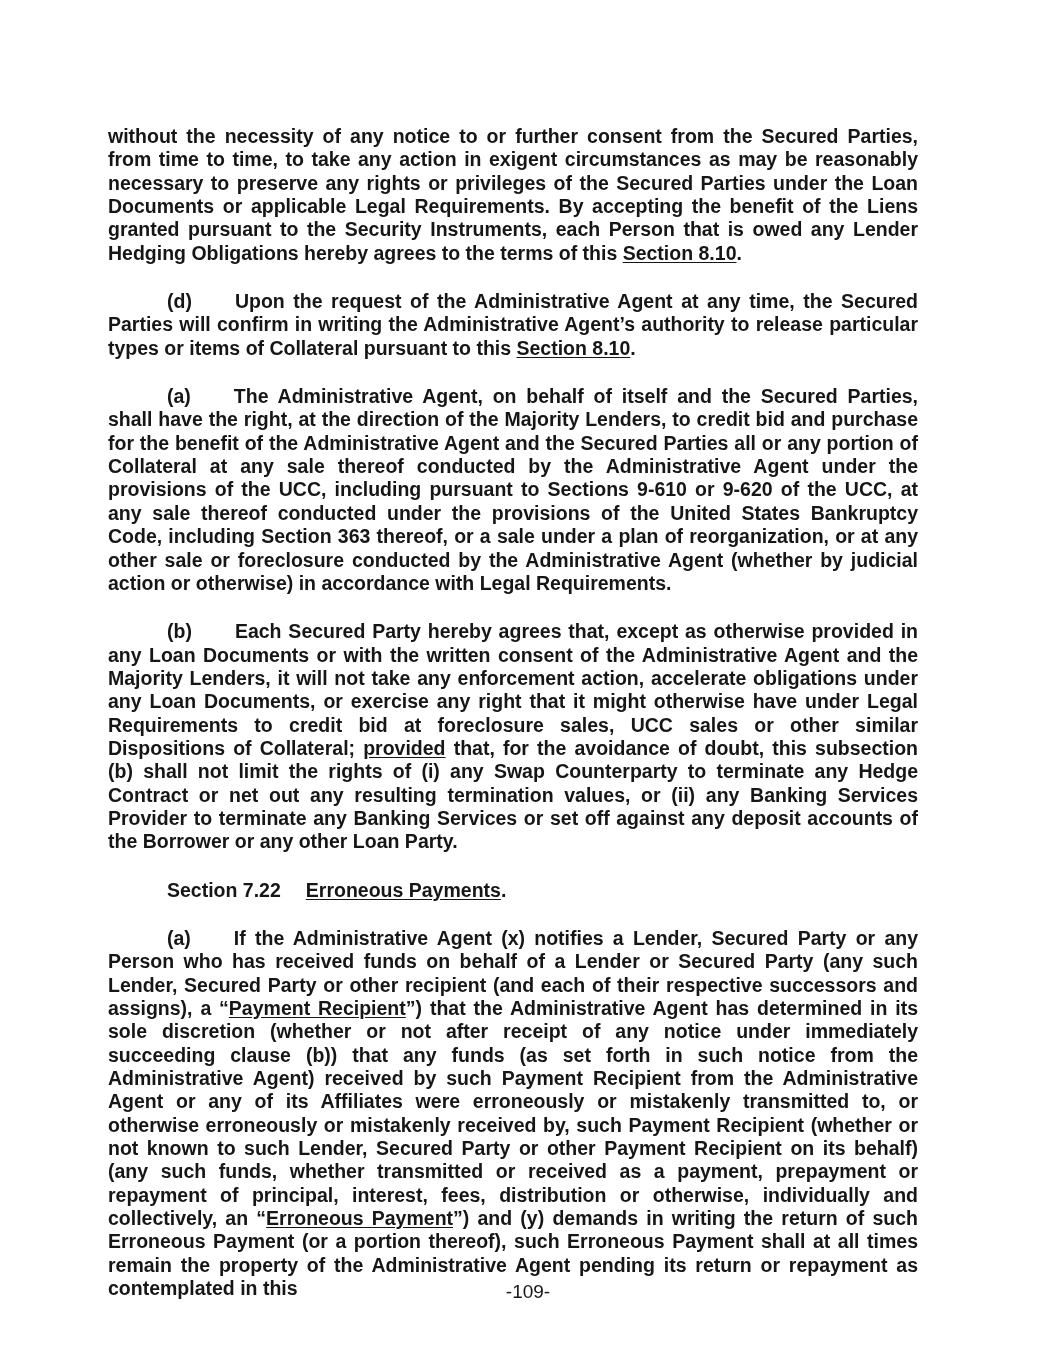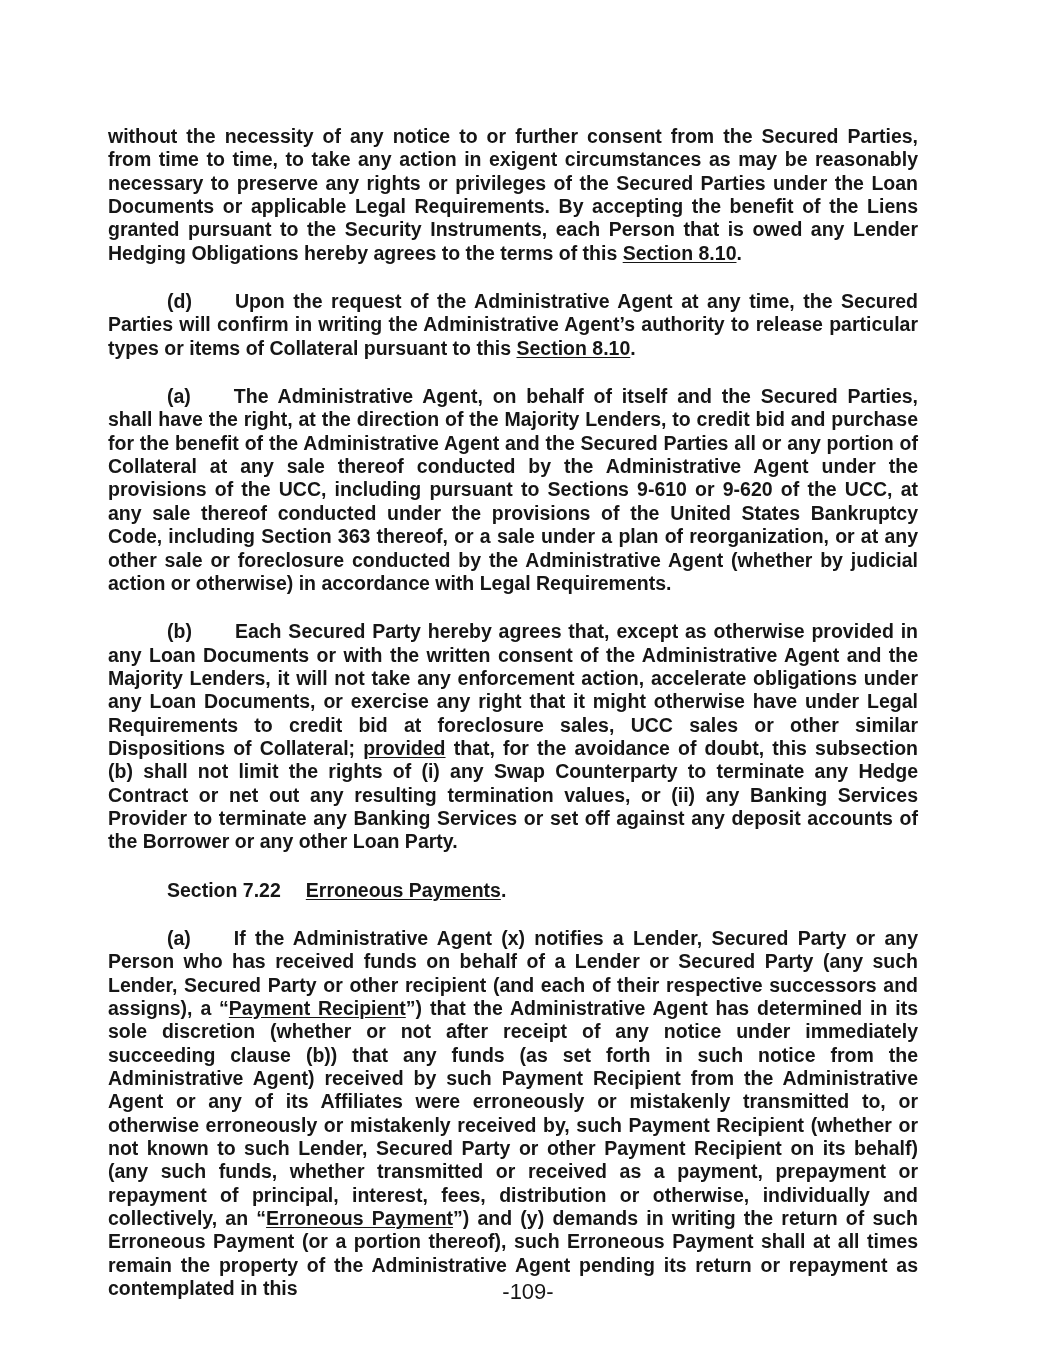--- a/index.html
+++ b/index.html
@@ -51,21 +51,21 @@
     text-decoration: underline;
     text-underline-offset: 2px;
   }
   .page-number {
     position: absolute;
     left: 123px;
     top: 1280px;
     width: 810px;
     text-align: center;
     color: #161616;
-    font-size: 22px;
+    font-size: 19px;
     line-height: 23.35px;
   }
 </style>
 </head>
 <body>
 
 <div class="sheet">
 
   <p class="para first"><span class="ptext"><span>without the necessity of any notice to or further consent from the Secured Parties, from time to time, to take any action in exigent circumstances as may be reasonably necessary to preserve any rights or privileges of the Secured Parties under the Loan Documents or applicable Legal Requirements.  By accepting the benefit of the Liens granted pursuant to the Security Instruments, each Person that is owed any Lender Hedging Obligations hereby agrees to the terms of this </span><span class="u">Section 8.10</span><span>.</span></span></p>
 

